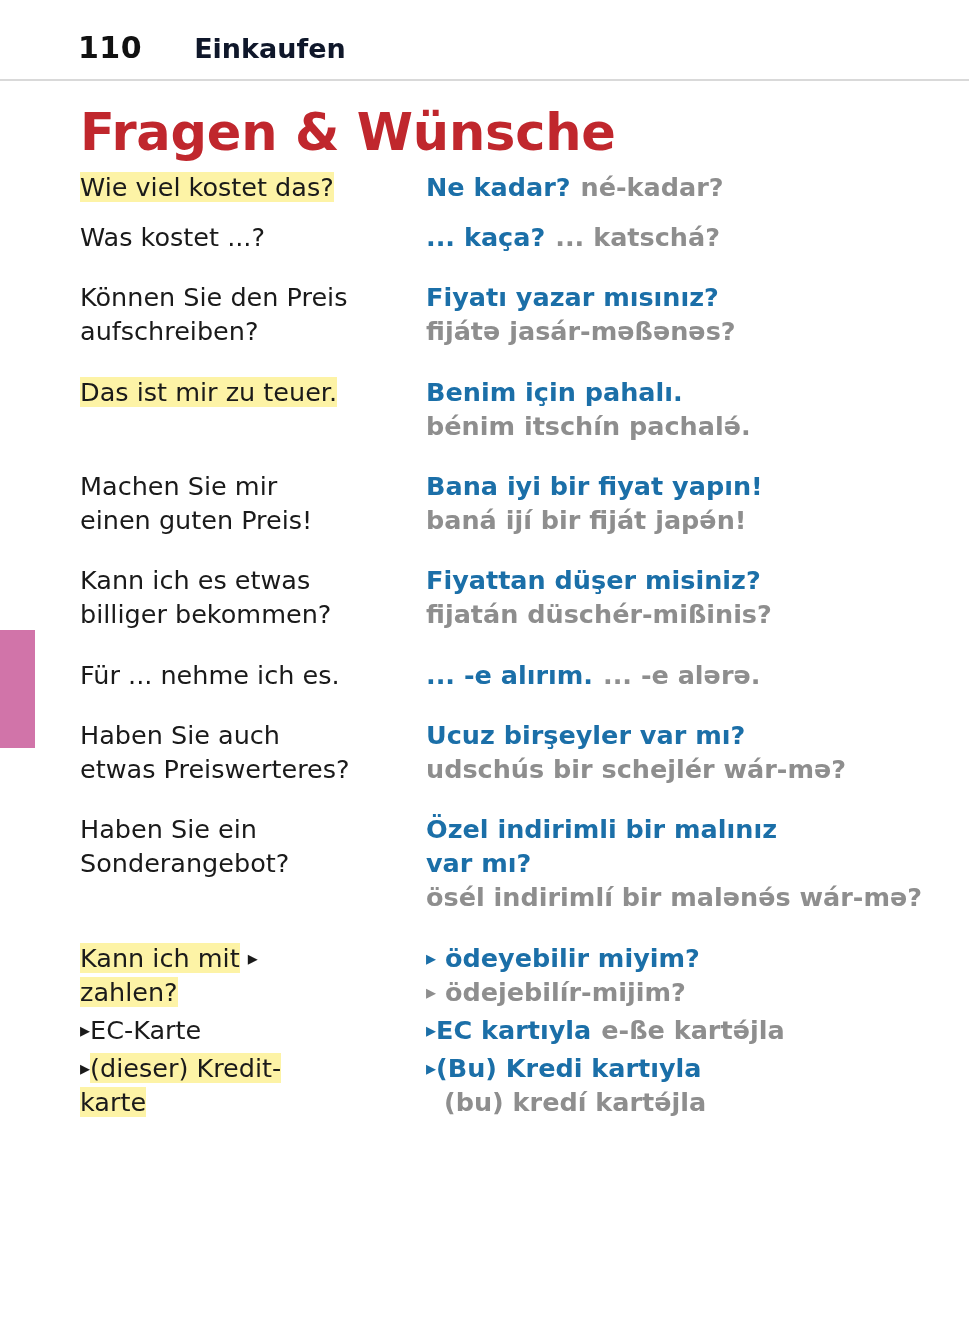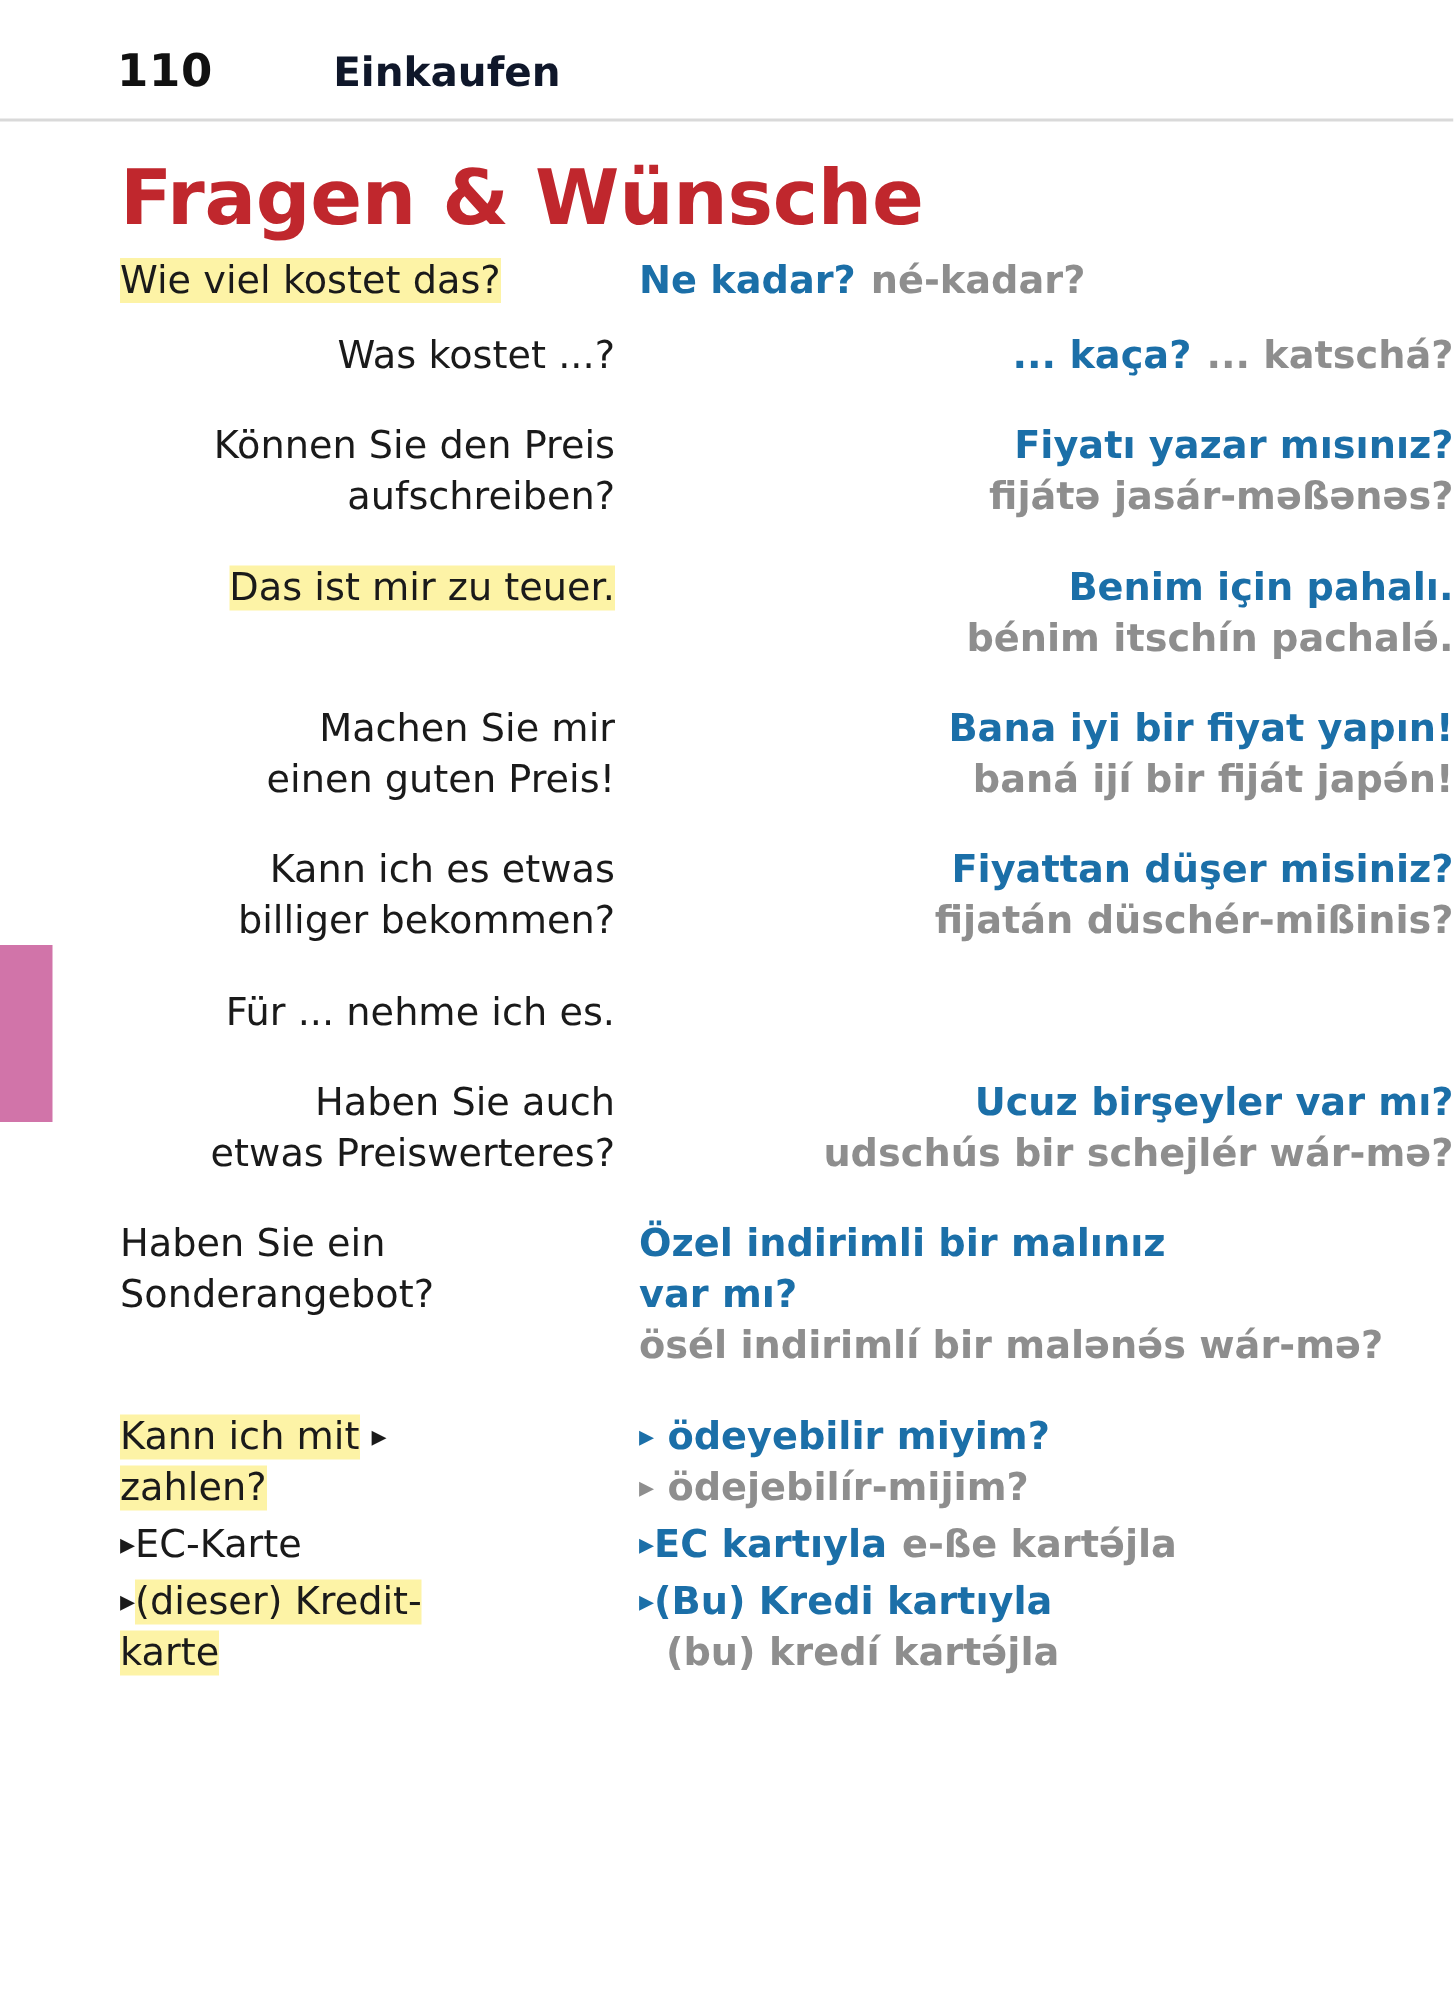--- a/index.html
+++ b/index.html
@@ -13,21 +13,21 @@
     font-family: "DejaVu Sans", sans-serif;
     color: #1a1a1a;
     position: relative;
     overflow: hidden;
   }
 
   
   .page-header {
     display: flex;
     align-items: baseline;
-    gap: 80px;
+    gap: 52px;
     padding: 30px 0 14px 78px;
     border-bottom: 2px solid #d9d9d9;
   }
   .page-number {
     font-size: 30px;
     font-weight: bold;
     color: #111111;
     letter-spacing: 0.5px;
   }
   .chapter-title {
@@ -58,21 +58,21 @@
   
   .phrases {
     padding: 0 0 0 80px;
   }
   .row {
     display: flex;
     align-items: flex-start;
     margin-bottom: 16px;
     gap: 16px;
   }
-  .row.gap-big { margin-bottom: 26px; text-align: right; }
+  .row.gap-big { margin-bottom: 26px; }
   .row.gap-sm  { margin-bottom: 10px; }
 
   .col-de {
     width: 330px;
     flex: 0 0 330px;
     font-size: 25.5px;
     line-height: 1.34;
     color: #1a1a1a;
   }
   .col-tr {
@@ -188,20 +188,23 @@
     <div class="col-tr">
       <span class="tr-main block">Fiyattan düşer misiniz?</span>
       <span class="tr-pron block">fijatán düschér-mißinis?</span>
     </div>
   </div>
 
   <div class="row gap-big">
     <div class="col-de">
       <span class="de-line">Für ... nehme ich es.</span>
     </div>
+    <div class="col-tr">
+      <span class="tr-main">... -e alırım.</span><span class="spacer-inline"></span><span class="tr-pron">... -e alərə.</span>
+    </div>
   </div>
 
   <div class="row gap-big">
     <div class="col-de">
       <span class="de-line">Haben Sie auch</span>
       <span class="de-line">etwas Preiswerteres?</span>
     </div>
     <div class="col-tr">
       <span class="tr-main block">Ucuz birşeyler var mı?</span>
       <span class="tr-pron block">udschús bir schejlér wár-mə?</span>

